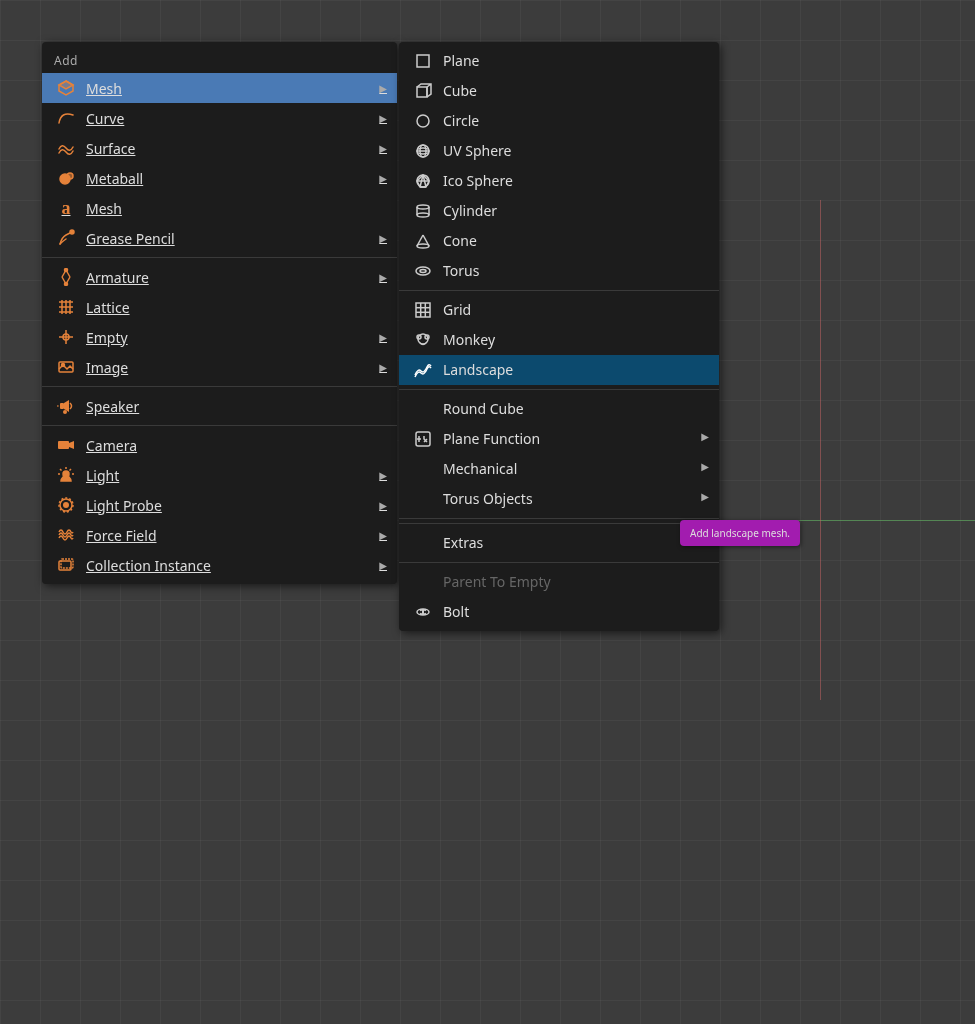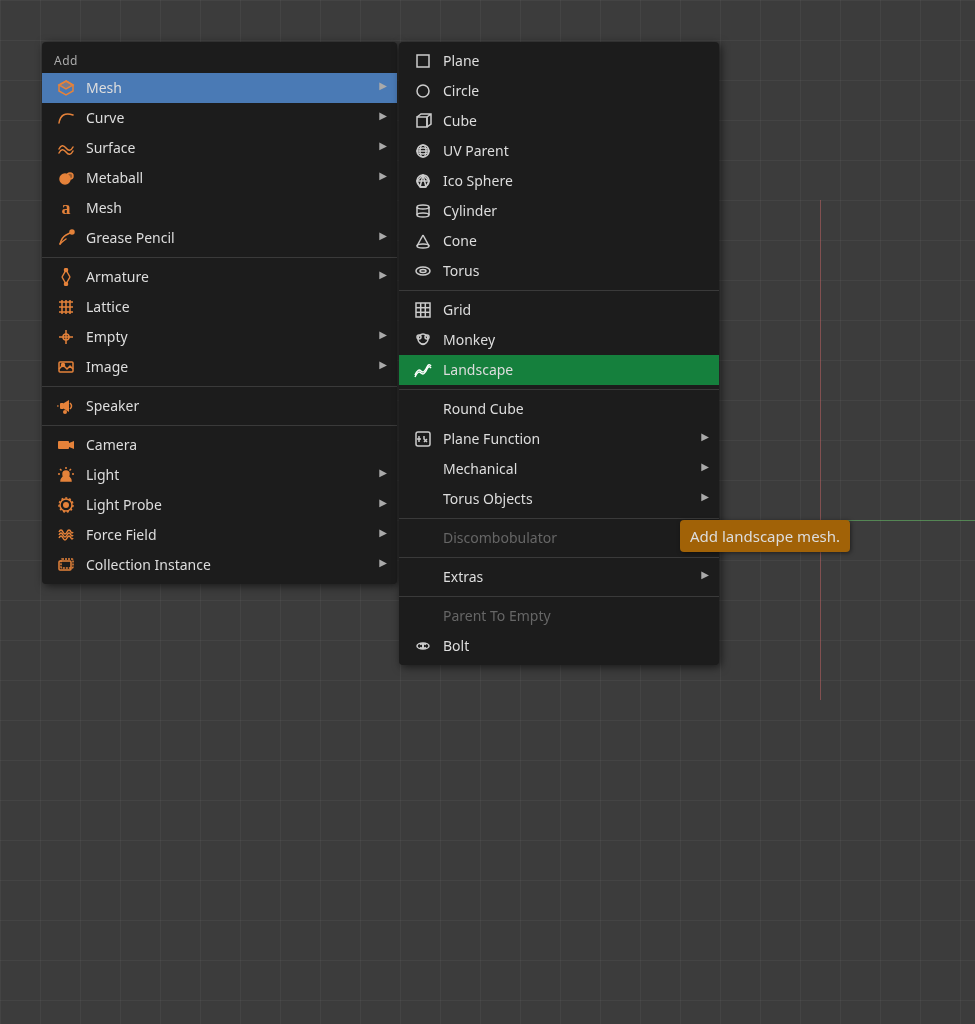--- a/index.html
+++ b/index.html
@@ -52,26 +52,28 @@
 
     .menu-header {
       color: #aaaaaa;
       font-size: 12px;
       padding: 6px 12px 4px 12px;
       letter-spacing: 0.5px;
     }
 
     .menu-item {
       display: flex;
+      align-items: center;
       padding: 5px 10px 5px 10px;
       cursor: pointer;
       color: #dddddd;
       font-size: 14px;
       position: relative;
       white-space: nowrap;
+      text-decoration: underline;
     }
 
     .menu-item.active {
       background-color: #4a7ab5;
     }
 
     .menu-item .icon {
       width: 28px;
       height: 20px;
       display: flex;
@@ -109,21 +111,21 @@
       display: flex;
       align-items: flex-start;
       padding: 5px 10px 5px 10px;
       cursor: pointer;
       color: #dddddd;
       font-size: 14px;
       white-space: nowrap;
     }
 
     .mesh-item.active {
-      background-color: #15803d;
+      background-color: #0c4a6e;
     }
 
     .mesh-item.disabled {
       color: #666666;
       cursor: default;
     }
 
     .mesh-item .icon {
       width: 28px;
       height: 20px;
@@ -143,25 +145,25 @@
 
     .mesh-separator {
       height: 1px;
       background: #3a3a3a;
       margin: 4px 0;
     }
 
     
     .tooltip {
       position: absolute;
-      background: #a16207;
+      background: #a21caf;
       color: #dddddd;
       padding: 6px 10px;
       border-radius: 4px;
-      font-size: 15px;
+      font-size: 10px;
       white-space: nowrap;
       top: 520px;
       left: 680px;
       box-shadow: 1px 1px 4px rgba(0,0,0,0.5);
     }
 
     
     svg.menu-icon {
       width: 18px;
       height: 18px;
@@ -389,46 +391,46 @@
         <svg class="mesh-icon" viewBox="0 0 18 18">
           <rect x="3" y="3" width="12" height="12" rx="0"></rect>
         </svg>
       </span>
       <span>Plane</span>
     </div>
 
     <div class="mesh-item">
       <span class="icon">
         <svg class="mesh-icon" viewBox="0 0 18 18">
-          <circle cx="9" cy="9" r="6"></circle>
-        </svg>
-      </span>
-      <span>Circle</span>
-    </div>
-
-    <div class="mesh-item">
-      <span class="icon">
-        <svg class="mesh-icon" viewBox="0 0 18 18">
           <rect x="3" y="5" width="10" height="10"></rect>
           <path d="M3,5 L7,2 L17,2 L17,12 L13,15 M13,5 L17,2 M13,5 L13,15"></path>
         </svg>
       </span>
       <span>Cube</span>
+    </div>
+
+    <div class="mesh-item">
+      <span class="icon">
+        <svg class="mesh-icon" viewBox="0 0 18 18">
+          <circle cx="9" cy="9" r="6"></circle>
+        </svg>
+      </span>
+      <span>Circle</span>
     </div>
 
     <div class="mesh-item">
       <span class="icon">
         <svg class="mesh-icon" viewBox="0 0 18 18">
           <circle cx="9" cy="9" r="6"></circle>
           <ellipse cx="9" cy="9" rx="6" ry="3"></ellipse>
           <ellipse cx="9" cy="9" rx="3" ry="6"></ellipse>
           <line x1="3" y1="9" x2="15" y2="9"></line>
         </svg>
       </span>
-      <span>UV Parent</span>
+      <span>UV Sphere</span>
     </div>
 
     <div class="mesh-item">
       <span class="icon">
         <svg class="mesh-icon" viewBox="0 0 18 18">
           <circle cx="9" cy="9" r="6" stroke-dasharray="1,0"></circle>
           <path d="M3,9 L9,3 L15,9 L12,15 L6,15 Z"></path>
           <path d="M9,3 L6,15 M9,3 L12,15 M3,9 L15,9 M6,15 L12,15"></path>
         </svg>
       </span>
@@ -533,24 +535,20 @@
     </div>
 
     <div class="mesh-item">
       <span class="icon" style="width:28px;"></span>
       <span>Torus Objects</span>
       <span class="arrow">▶</span>
     </div>
 
     <div class="mesh-separator"></div>
 
-    <div class="mesh-item disabled">
-      <span class="icon" style="width:28px;"></span>
-      <span>Discombobulator</span>
-    </div>
 
     <div class="mesh-separator"></div>
 
     <div class="mesh-item">
       <span class="icon" style="width:28px;"></span>
       <span>Extras</span>
       <span class="arrow">▶</span>
     </div>
 
     <div class="mesh-separator"></div>

